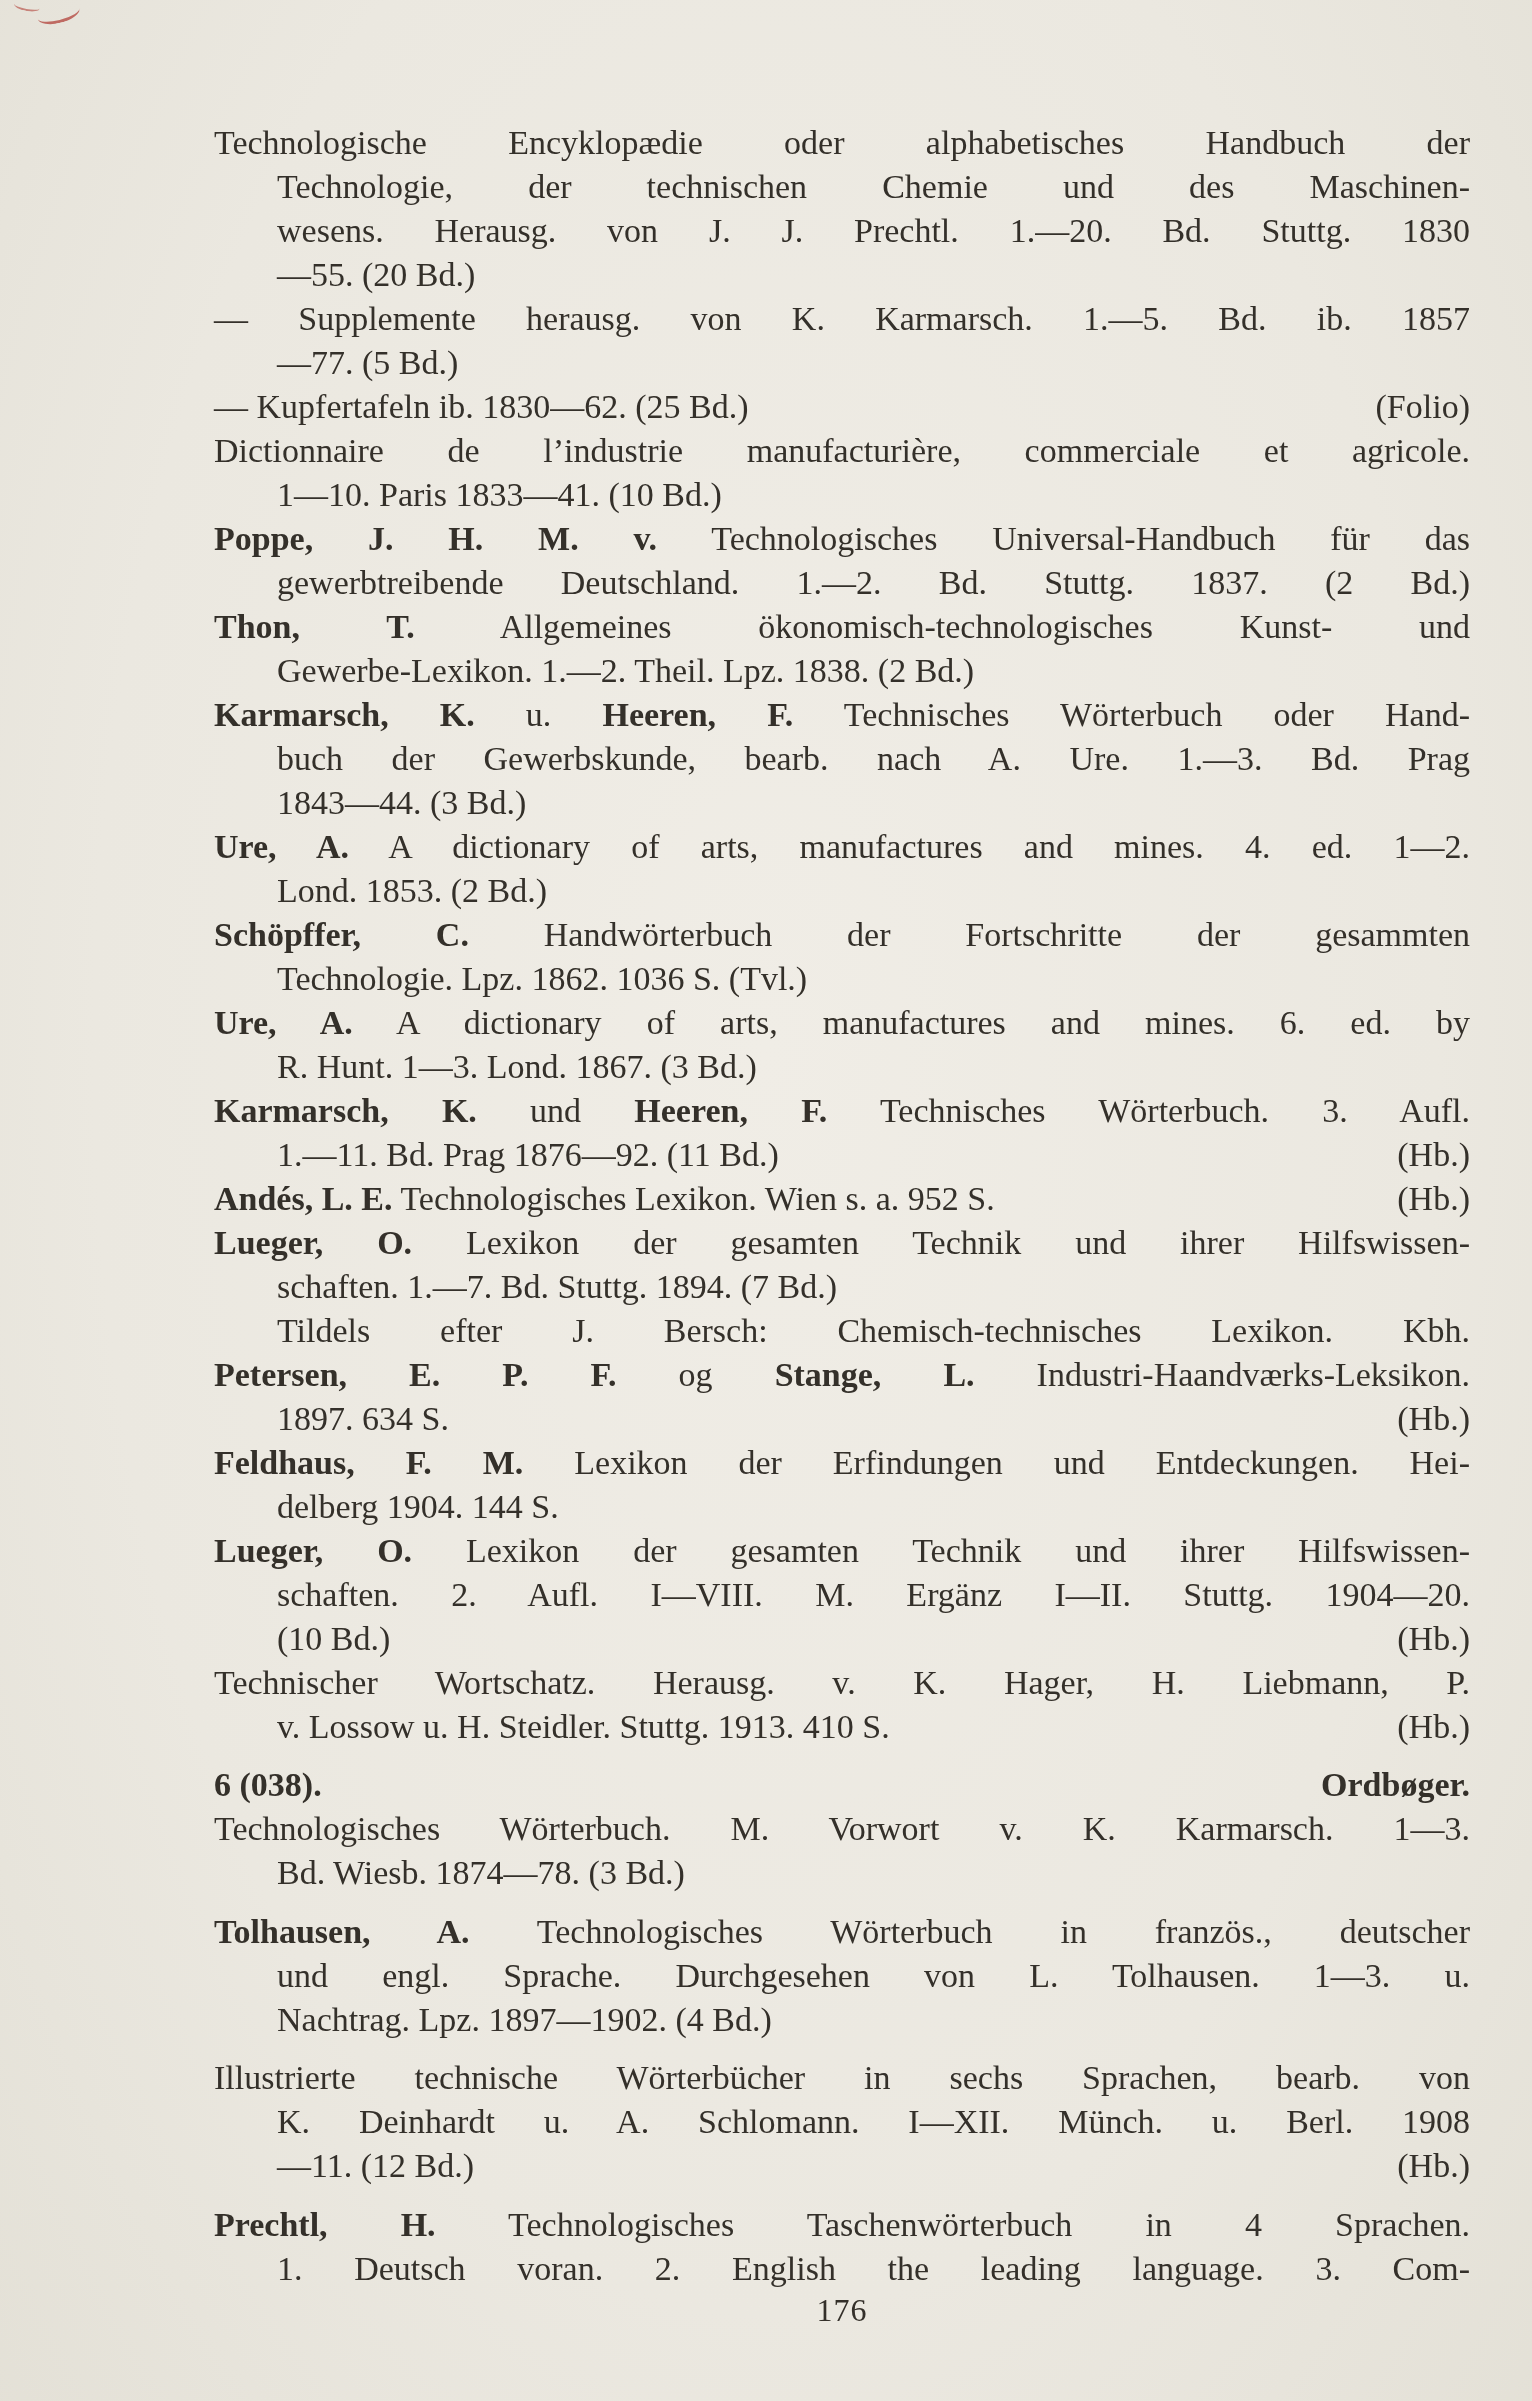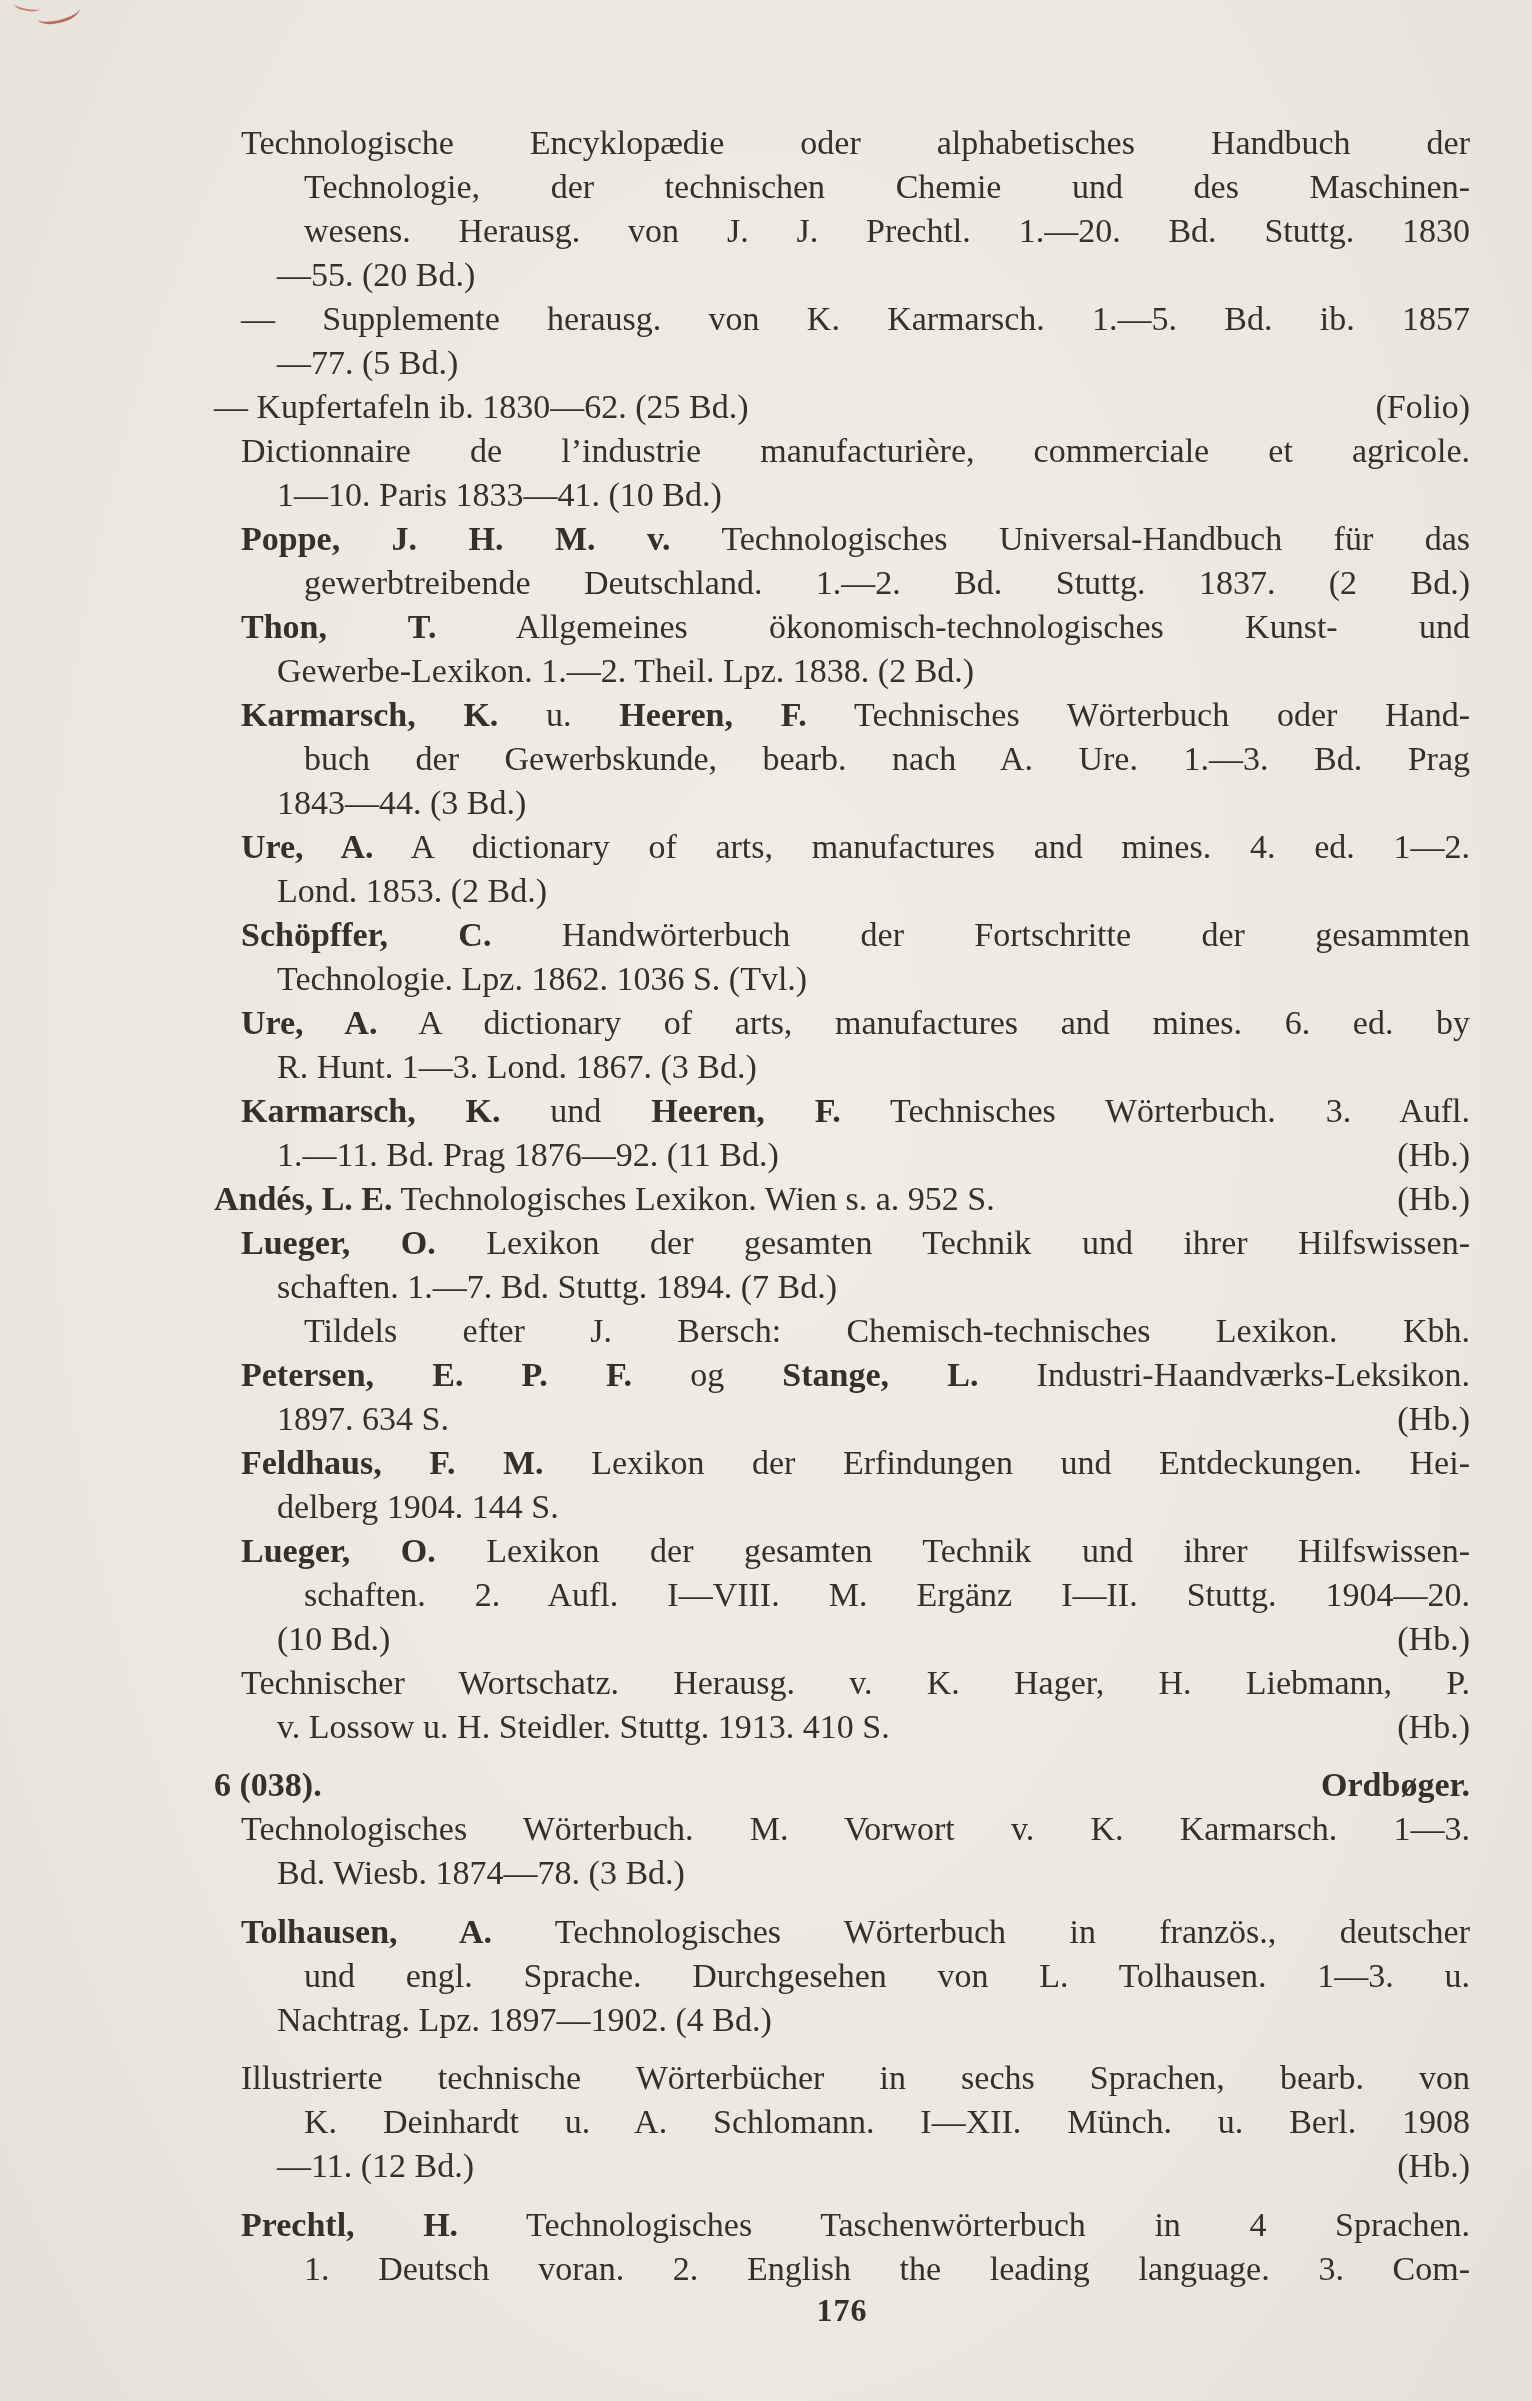--- a/index.html
+++ b/index.html
@@ -14,32 +14,31 @@
   .sheet { position: absolute; inset: 0; }
   .textblock {
     position: absolute;
     left: 214px; top: 121px;
     width: 1256px;
     font-size: 34px;
     line-height: 44px;
   }
   .line { position: relative; }
   .i1 { padding-left: 63px; }
-  .j { text-align: justify; text-align-last: justify; margin-left: 27px; }
+  .j { text-align: justify; text-align-last: justify; }
   .gap { margin-top: 14.4px; }
   .b, .sg.b, .rt.b { font-weight: 700; }
   .rt { float: right; }
   .pageno {
     position: absolute;
     left: 214px; top: 2292px;
     width: 1256px;
     text-align: center;
     font-size: 32px;
     letter-spacing: 1px;
-    font-weight: bold;
   }
   .corner-mark {
     position: absolute;
     left: 37px; top: 3.8px;
     width: 43px; height: 16.3px;
     border-bottom: 3.4px solid rgba(178,66,58,0.75);
     transform: rotate(-14deg);
     border-radius: 50%;
   }
   .corner-mark2 {

